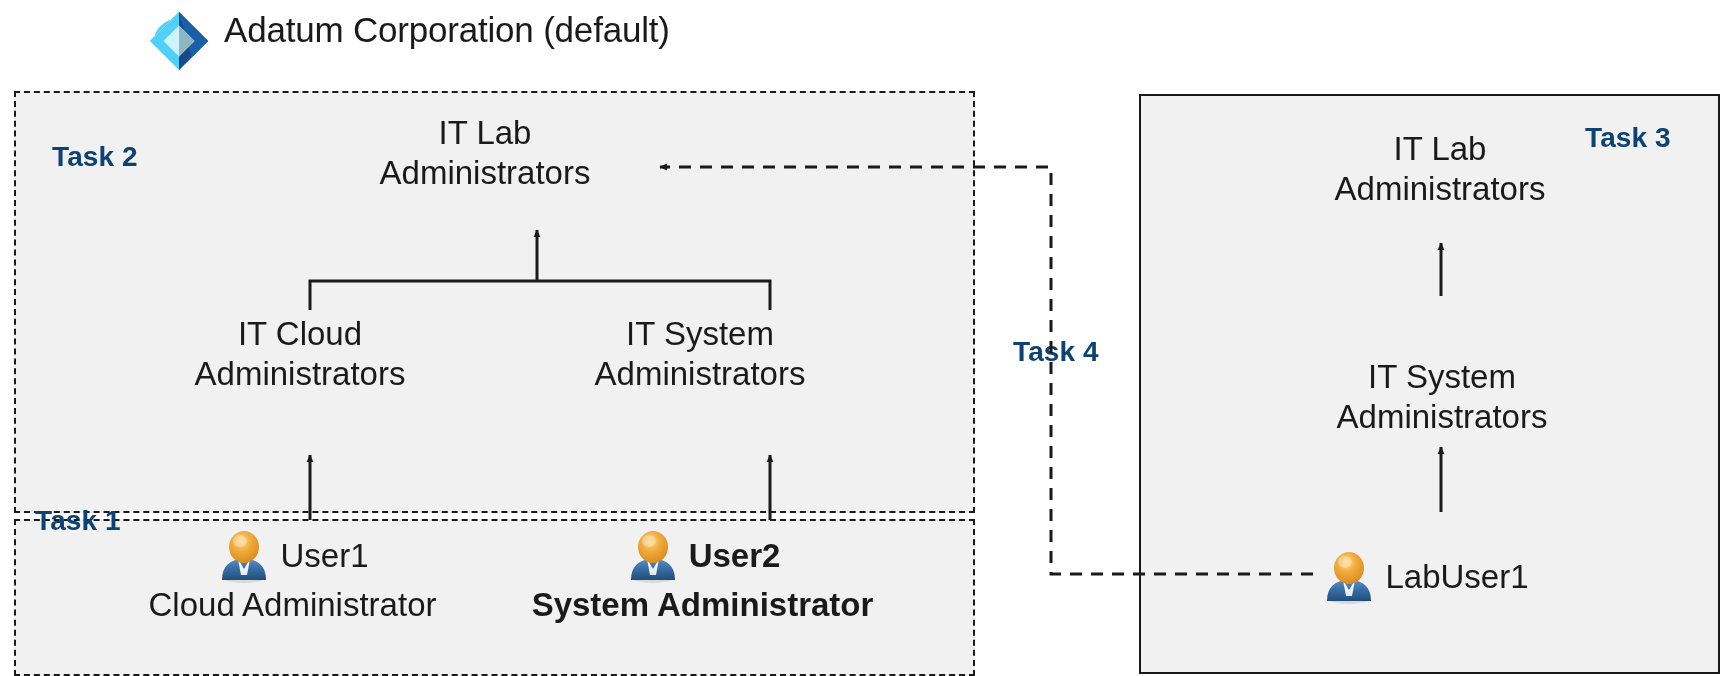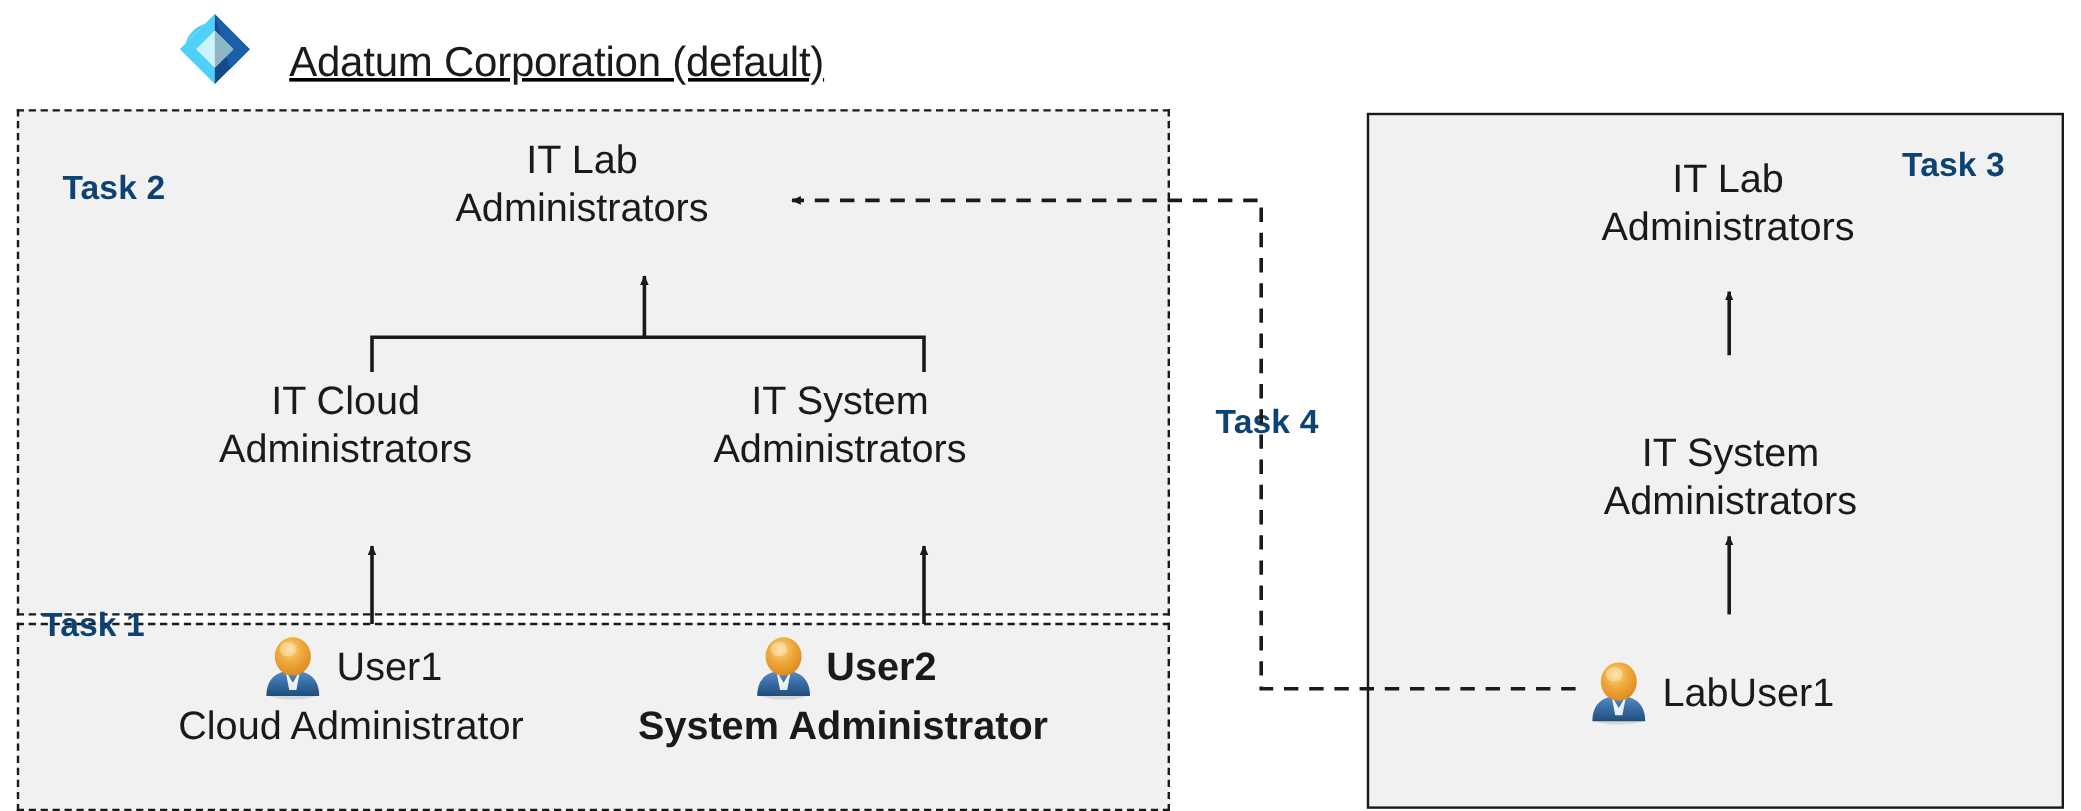--- a/index.html
+++ b/index.html
@@ -18,24 +18,23 @@
     position: absolute;
     left: 0; top: 0;
     width: 1734px;
     height: 676px;
   }
 
   
   .tenant-header {
     position: absolute;
     display: flex;
-    align-items: flex-end;
-    gap: 31px;
-    white-space: nowrap;
-    text-decoration: underline;
+    align-items: flex-start;
+    gap: 14px;
+    white-space: nowrap;
   }
   .tenant-title {
     font-size: 35px;
     color: #1a1a1a;
     font-family: "Liberation Sans", sans-serif;
     letter-spacing: -0.2px;
   }
   .entra-logo {
     width: 62px;
     height: 62px;
@@ -157,21 +156,21 @@
   </div>
 
 
   <div class="box dashed" style="left:14px; top:91px; width:961px; height:422px;"></div>
 
   <div class="task-label" style="left:52px; top:141px;">Task 2</div>
 
   <div class="group-label" style="left:365px; top:113px; width:240px;">IT Lab
 Administrators</div>
 
-  <div class="group-label" style="left:158px; top:314px; width:260px;">IT Cloud
+  <div class="group-label" style="left:170px; top:314px; width:260px;">IT Cloud
 Administrators</div>
 
   <div class="group-label" style="left:570px; top:314px; width:260px;">IT System
 Administrators</div>
 
   <div class="box dashed" style="left:14px; top:519px; width:961px; height:157px;"></div>
 
   <div class="task-label" style="left:35px; top:505px;">Task 1</div>
 
   <div class="user-block" style="left:120px; top:528px; width:345px;">

